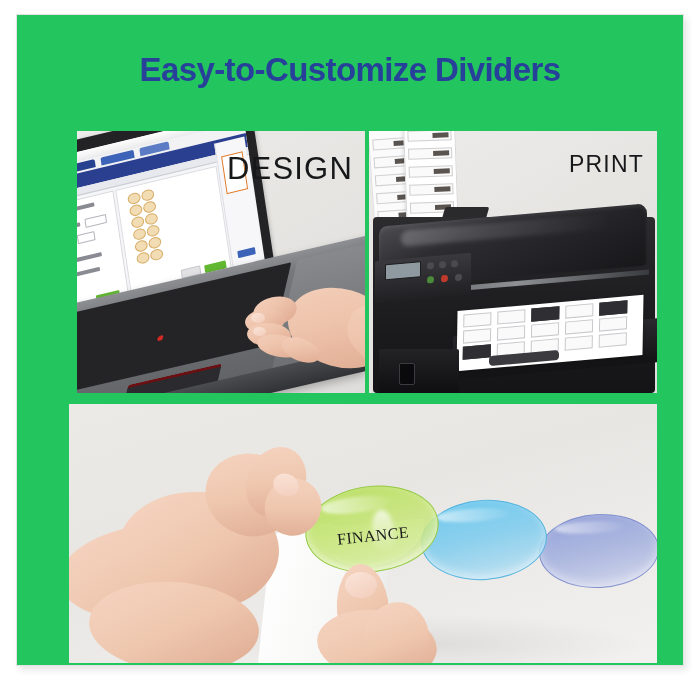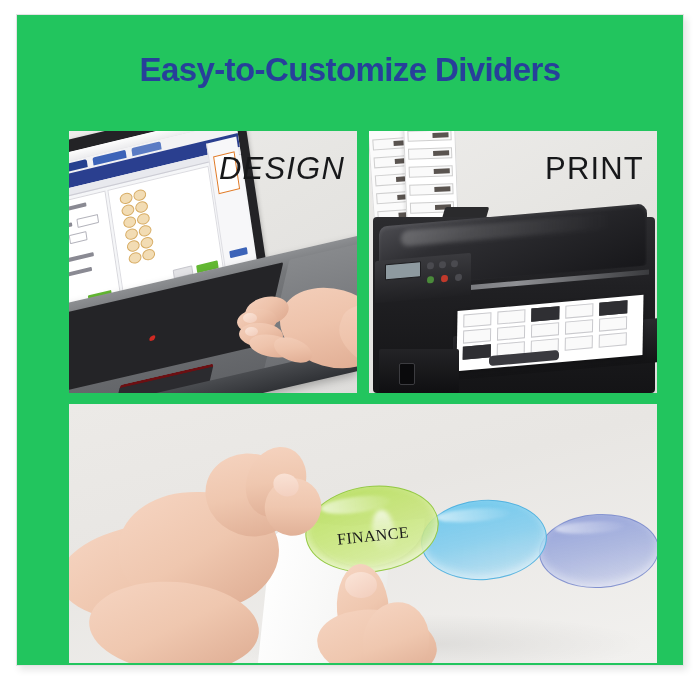--- a/index.html
+++ b/index.html
@@ -41,41 +41,41 @@
     font-family: "Liberation Sans", sans-serif;
     white-space: nowrap;
   }
 
   
   .panel {
     position: absolute;
     overflow: hidden;
     background: #e9e9e7;
   }
-  #panel-design { left: 52px;  top: 116px; width: 288px; height: 262px; font-style: italic; }
+  #panel-design { left: 60px;  top: 116px; width: 288px; height: 262px; }
   #panel-print  { left: 352px; top: 116px; width: 288px; height: 262px; }
   #panel-insert { left: 52px;  top: 389px; width: 588px; height: 259px; }
 
   .panel-bg {
     position: absolute;
     inset: 0;
     background: linear-gradient(150deg, #edecea 0%, #e6e5e2 45%, #dedddb 100%);
   }
 
   .panel-label {
     position: absolute;
     font-family: "Liberation Sans", sans-serif;
     font-weight: 300;
     color: #17181a;
     letter-spacing: 1.2px;
     z-index: 40;
     line-height: 1;
   }
   #label-design { right: 12px; top: 22px;  font-size: 31px; }
-  #label-print  { right: 13px; top: 22px;  font-size: 31px; }
+  #label-print  { right: 13px; top: 22px;  font-size: 23px; }
   #label-insert { right: 16px; top: 14px;  font-size: 30px; }
 
   
   #laptop-wrap { position: absolute; inset: 0; }
 
   
   #laptop-lid {
     position: absolute;
     left: -46px; top: -6px;
     width: 236px; height: 190px;

